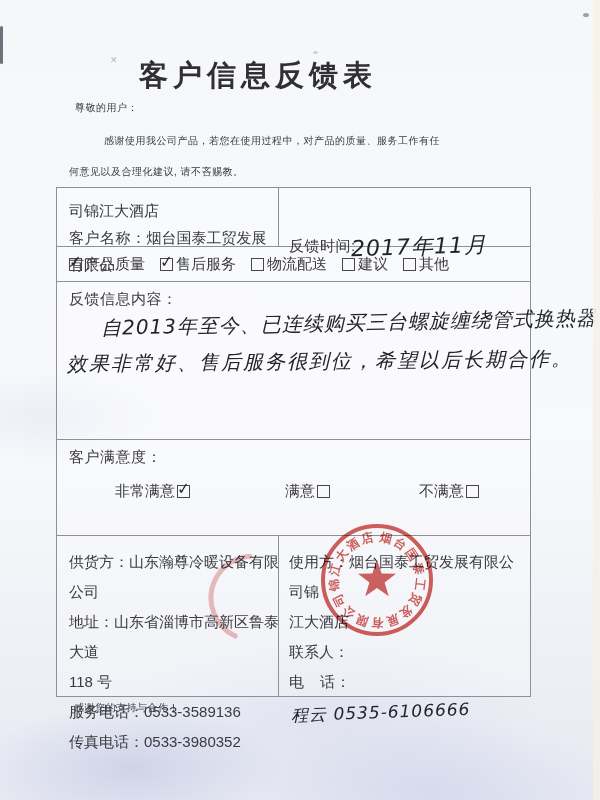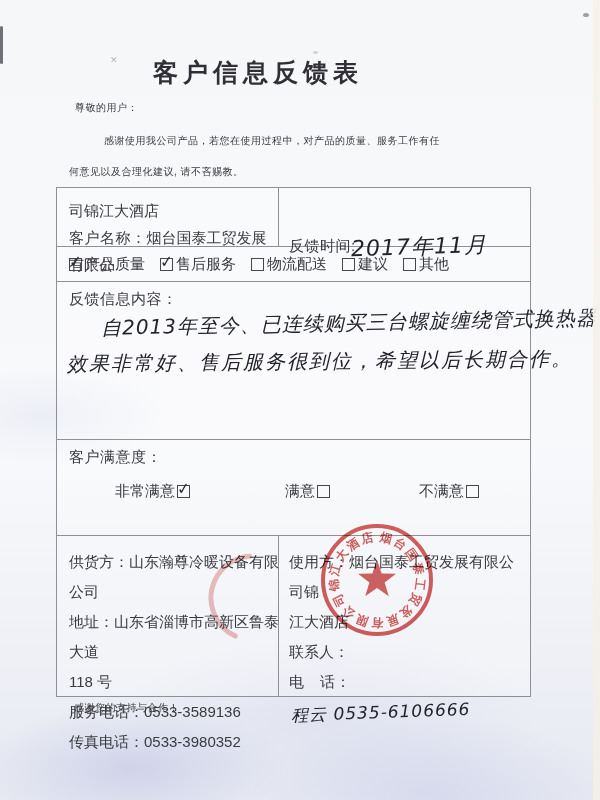--- a/index.html
+++ b/index.html
@@ -20,21 +20,21 @@
   }
   
   .edge-strip-right{position:absolute;right:0;top:0;width:7px;height:800px;background:linear-gradient(180deg,#f7f3ea,#f3efe8);opacity:.9;}
   .streak-left{position:absolute;left:0;top:26px;width:3px;height:38px;background:#43434c;opacity:.75;border-radius:2px;}
   .speck-tr{position:absolute;left:583px;top:13px;width:6px;height:4px;background:#5a5a60;border-radius:50%;opacity:.55;}
   .speck-title{position:absolute;left:110px;top:55px;width:9px;height:7px;color:#9a9aa2;font-size:9px;opacity:.7;}
   .speck-mid{position:absolute;left:313px;top:51px;width:5px;height:3px;background:#b9b9c0;border-radius:50%;opacity:.6;}
 
   .title{
     position:absolute;left:0;top:56px;width:516px;text-align:center;
-    font-size:25px;font-weight:700;letter-spacing:5px;color:#2f2f35;
+    font-size:29px;font-weight:700;letter-spacing:5px;color:#2f2f35;
   }
   .line{position:absolute;font-size:10px;letter-spacing:.5px;color:#3a3a40;white-space:nowrap;}
   .salutation{left:75px;top:101px;}
   .intro1{left:104px;top:134px;}
   .intro2{left:69px;top:165px;}
   .closing{left:74px;top:701px;}
 
   .ftable{
     position:absolute;left:56px;top:187px;width:473px;height:508px;
     border:1px solid #8e9096;background:rgba(255,255,255,.25);

